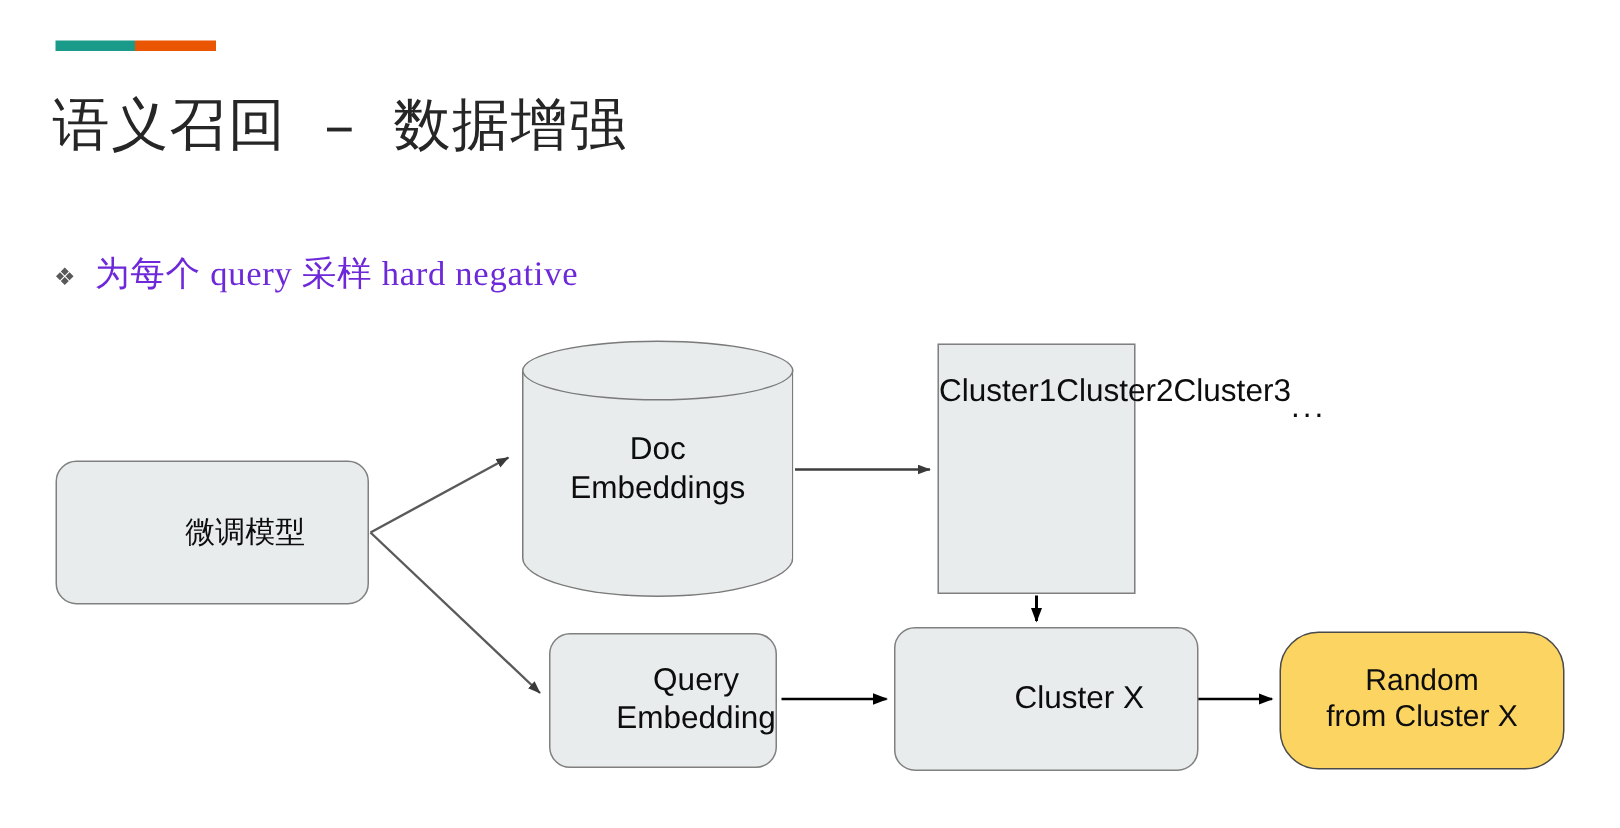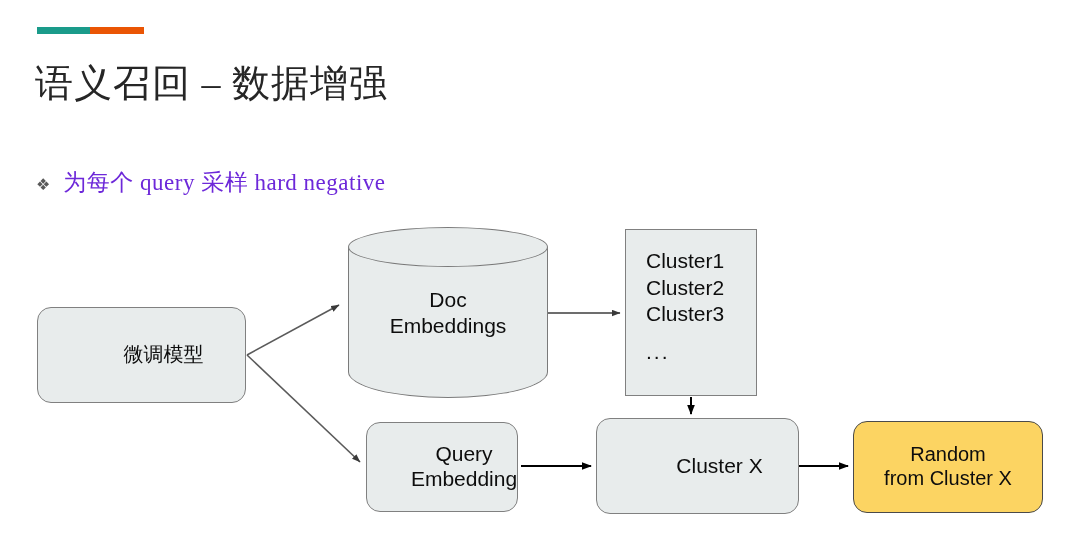--- a/index.html
+++ b/index.html
@@ -27,21 +27,21 @@
   }
   #accent-bar .seg { height: 100%; }
   #accent-bar .seg-teal   { width: 53px; background: #1a9b8a; }
   #accent-bar .seg-orange { width: 54px; background: #ea5504; }
 
   
   #page-title {
     position: absolute;
     left: 35px;
     top: 58px;
-    font-family: Liberation Serif, serif;
+    font-family: Liberation Mono, monospace;
     font-size: 38px;
     font-weight: 400;
     color: #262626;
     letter-spacing: 1px;
     white-space: nowrap;
   }
 
   
   #bullet-row {
     position: absolute;
@@ -104,21 +104,21 @@
   #node-finetune {
     left: 37px; top: 307px;
     width: 209px; height: 96px;
     font-family: "DejaVu Sans", "Liberation Sans", sans-serif;
     font-size: 20px;
   }
 
   
   #node-doc-embeddings {
     left: 348px; top: 227px;
-    width: 200px; height: 171px;
+    width: 181px; height: 171px;
   }
   #node-doc-embeddings .cyl-body {
     position: absolute;
     left: 0; top: 20px;
     width: 100%;
     height: 151px;
     box-sizing: border-box;
     background: #e8ecec;
     border-left: 1px solid #7a7a7a;
     border-right: 1px solid #7a7a7a;
@@ -148,24 +148,24 @@
     color: #0d0d0d;
     line-height: 1.2;
   }
 
   
   #node-cluster-list {
     left: 625px; top: 229px;
     width: 132px; height: 167px;
     align-items: flex-start;
     justify-content: flex-start;
-    padding: 18px 0 0 20px;
+    padding: 18px 0 0 0;
     font-size: 21px;
     text-align: left;
-    flex-direction: column;
+    flex-direction: row;
   }
   #node-cluster-list .cl-line { line-height: 1.27; }
   #node-cluster-list .cl-ellipsis { margin-top: 12px; letter-spacing: 2px; }
 
   #node-query-embedding {
     left: 366px; top: 422px;
     width: 152px; height: 90px;
     font-size: 21px;
   }
 
@@ -173,21 +173,21 @@
     left: 596px; top: 418px;
     width: 203px; height: 96px;
     font-size: 21px;
   }
 
   #node-random-sample {
     left: 853px; top: 421px;
     width: 190px; height: 92px;
     background: #fcd462;
     border: 1px solid #4a4a4a;
-    border-radius: 14px;
+    border-radius: 26px;
     font-size: 20px;
   }
   .node-lines { display: block; }
   .node-lines span { display: block; }
 </style>
 </head>
 <body>
 
 <div id="accent-bar">
   <div class="seg seg-teal"></div>

